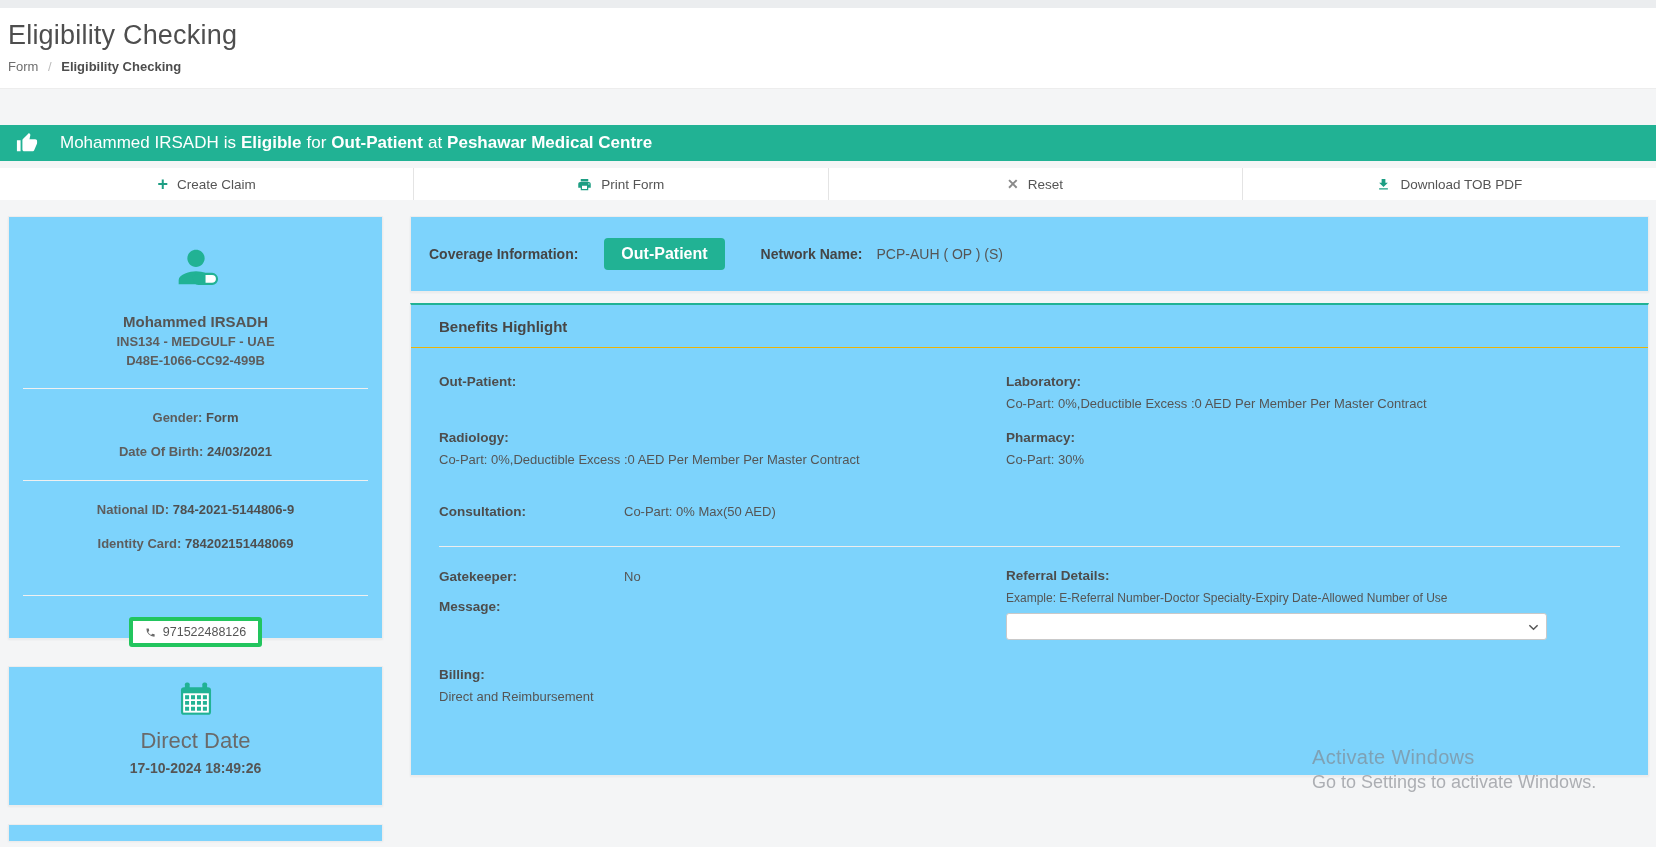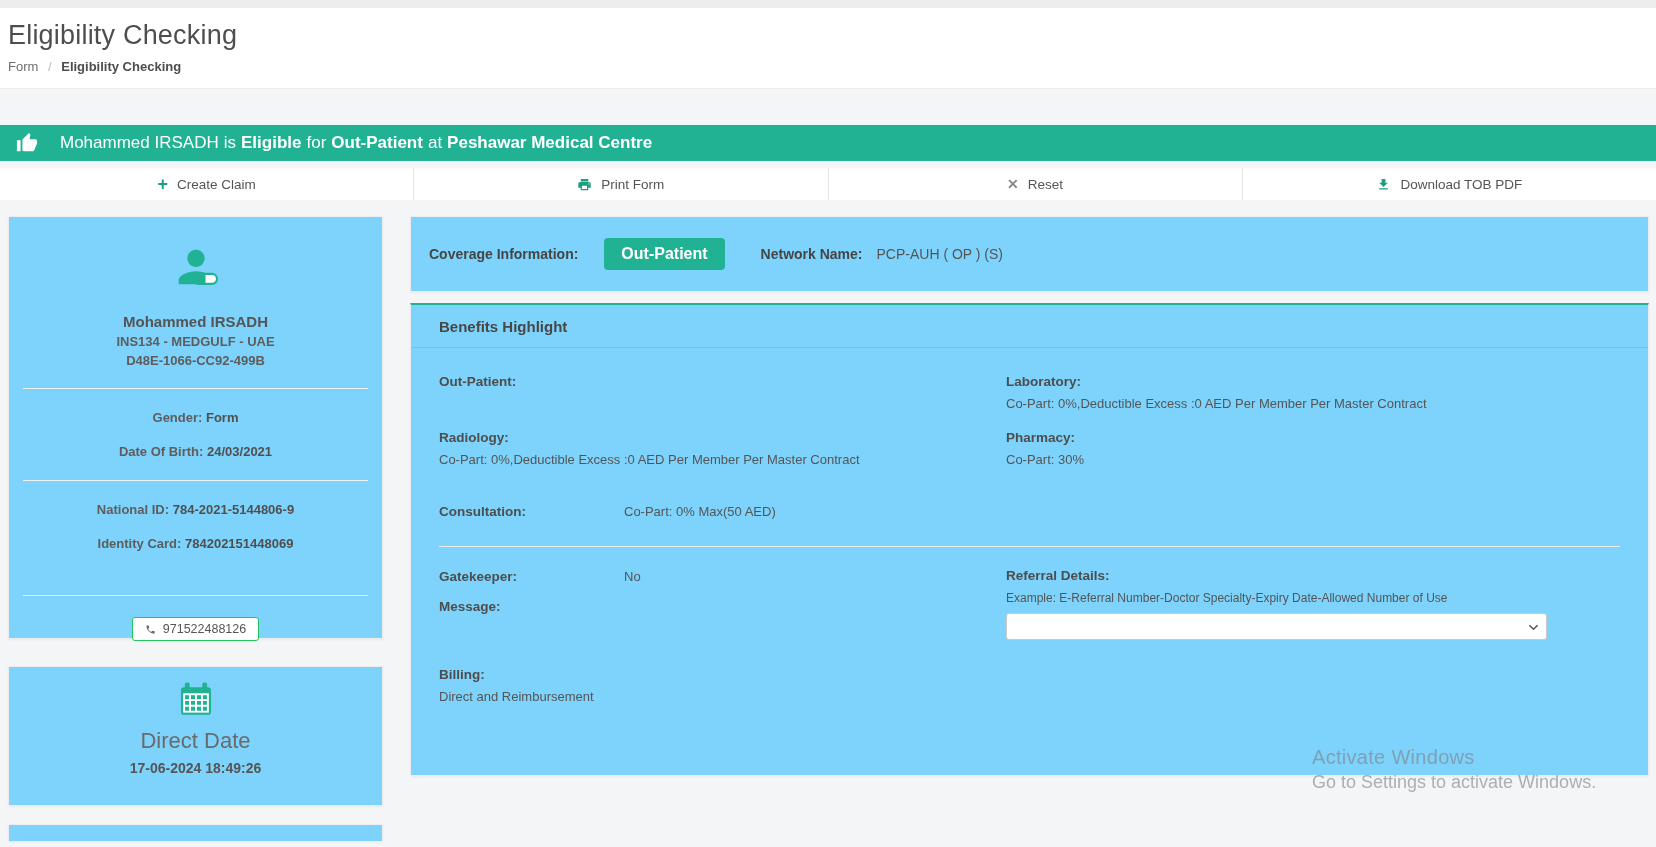--- a/index.html
+++ b/index.html
@@ -34,21 +34,21 @@
   .avatar { width:52px; height:52px; }
   .member-name { margin-top:16px; font-size:15px; font-weight:700; color:#555; }
   .member-line { margin-top:4px; font-size:13px; color:#5d5d5d; font-weight:600; }
   .pdivider { border:none; border-top:1px solid #f0f0f0; margin:20px 14px 0; }
   .info-block { margin-top:20px; font-size:13px; line-height:17px; }
   .info-row { margin-top:0; }
   .info-row + .info-row { margin-top:17px;text-align:center; }
   .ilabel { color:#5d5d5d; font-weight:600; }
   .ivalue { color:#4f4f4f; font-weight:700; }
   .gap-tall { margin-top:20px; }
-  .phone-btn { display:inline-flex; align-items:center; gap:7px; margin-top:21px; border:1px solid #22c55e; border-radius:3px; padding:4px 12px; font-size:12.5px; color:#555; background:#fff; cursor:pointer; }
+  .phone-btn { display:inline-flex; align-items:center; gap:7px; margin-top:21px; border:4px solid #22c55e; border-radius:3px; padding:4px 12px; font-size:12.5px; color:#555; background:#fff; cursor:pointer; }
   .phone-ico { width:11px; height:11px; }
 
   .service-card { margin-top:27px; height:140px; text-align:center; padding-top:13px; }
   .cal-ico { width:38px; height:38px; }
   .service-title { margin-top:6px; font-size:22px; color:#6a6a6a; font-weight:400; }
   .service-date { margin-top:6px; font-size:14px; font-weight:700; color:#555; }
   .stub-card { margin-top:18px; height:17px; border-bottom:none; }
 
   .main-col { flex:1; display:flex; flex-direction:column; }
   .coverage-card { height:76px; display:flex; align-items:center; padding:0 18px; }
@@ -178,21 +178,21 @@
 
     <div class="card service-card">
       <svg class="cal-ico" viewBox="0 0 24 24">
         <rect x="5" y="1.5" width="3" height="5" rx="1.2" fill="#21B294"></rect>
         <rect x="16" y="1.5" width="3" height="5" rx="1.2" fill="#21B294"></rect>
         <rect x="2.5" y="4.5" width="19" height="17.5" rx="2" fill="#21B294"></rect>
         <rect x="4.5" y="9" width="15" height="11" fill="#21B294" stroke="#ffffff" stroke-width="1.2"></rect>
         <path stroke="#ffffff" stroke-width="1.2" d="M4.5 12.7h15M4.5 16.3h15M8.25 9v11M12 9v11M15.75 9v11"></path>
       </svg>
       <div class="service-title">Direct Date</div>
-      <div class="service-date">17-06-2024 18:49:26</div>
+      <div class="service-date">17-10-2024 18:49:26</div>
     </div>
 
     <div class="card stub-card"></div>
   </div>
 
   <div class="main-col">
     <div class="card coverage-card">
       <span class="cov-label">Coverage Information:</span>
       <span class="cov-badge">Out-Patient</span>
       <span class="net-label">Network Name:</span>

